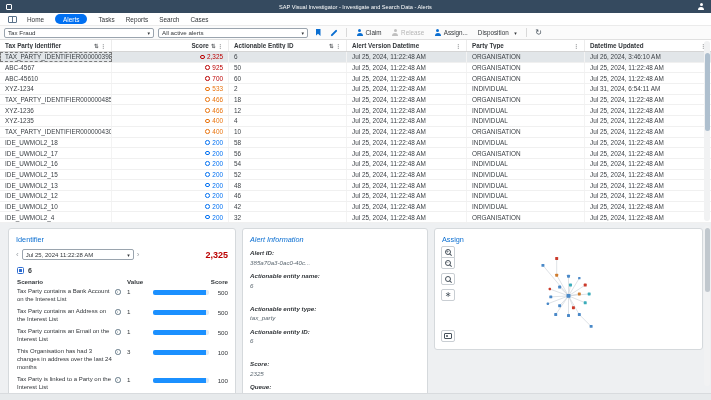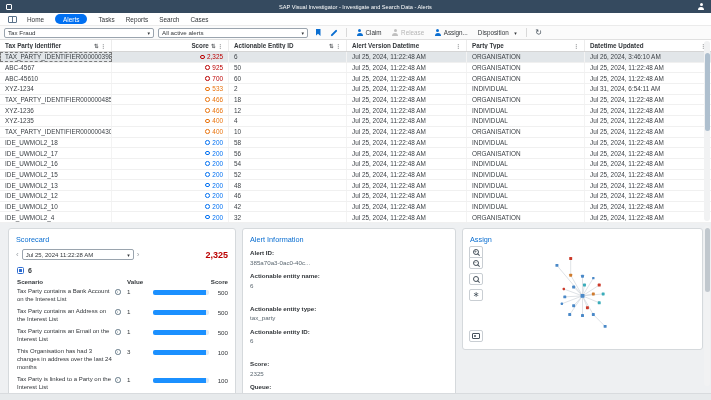--- a/index.html
+++ b/index.html
@@ -75,21 +75,21 @@
   .red  { color:#bb0000; border-color:#bb0000; }
   .amber{ color:#e9730c; border-color:#e9730c; }
   .blue { color:#0070f2; border-color:#0070f2; }
 
   
   .bottom { flex:1; background:#eef0f2; padding:5px 8px 0 8px; display:flex; gap:6px;
     align-items:flex-start; overflow:hidden; position:relative; }
   .card { background:#fff; border:1px solid #d5d9dc; border-radius:3px; padding:6px 7px;
     overflow:hidden; }
   .card.sc { width:228px; height:170px; }
-  .card.ai { width:214px; height:170px; }
+  .card.ai { width:186px; height:170px;font-style:italic; }
   .card.nw { flex:1; height:122px; position:relative; padding:6px 7px; }
   .ctitle { font-size:7.3px; color:#0a6ed1; margin-bottom:5px; position:relative; z-index:2; }
 
   
   .scnav { display:flex; align-items:center; gap:3px; margin-bottom:7px; }
   .chev { color:#9aa0a6; font-size:8px; line-height:8px; cursor:pointer; }
   .dsel { height:11px; border:1px solid #9aa4ae; border-radius:2px; display:flex; align-items:center;
     justify-content:space-between; gap:3px; padding:0 3px; font-size:6px; color:#32363a; width:112px; }
   .totscore { margin-left:auto; color:#bb0000; font-size:9px; font-weight:bold; }
   .ghead { display:flex; align-items:center; gap:4px; margin:6px 0 4px 1px; font-size:7px;
@@ -414,21 +414,21 @@
       <div class="td">32</div>
       <div class="td">Jul 25, 2024, 11:22:48 AM</div>
       <div class="td">ORGANISATION</div>
       <div class="td">Jul 25, 2024, 11:22:48 AM</div>
     </div>
   </div>
 
 <div class="bottom">
 
   <div class="card sc">
-    <div class="ctitle">Scorecard</div>
+    <div class="ctitle">Identifier</div>
     <div class="scnav">
       <span class="chev">‹</span>
       <div class="dsel">
         <span>Jul 25, 2024 11:22:28 AM</span>
         <span class="caret">▾</span>
       </div>
       <span class="chev">›</span>
       <span class="totscore">2,325</span>
     </div>
     <div id="groups">

